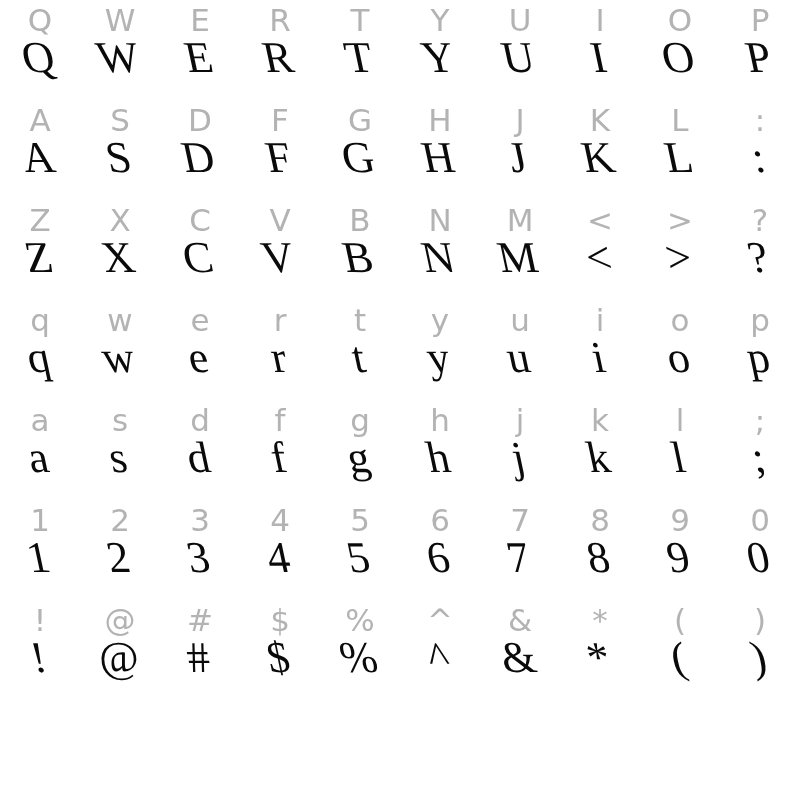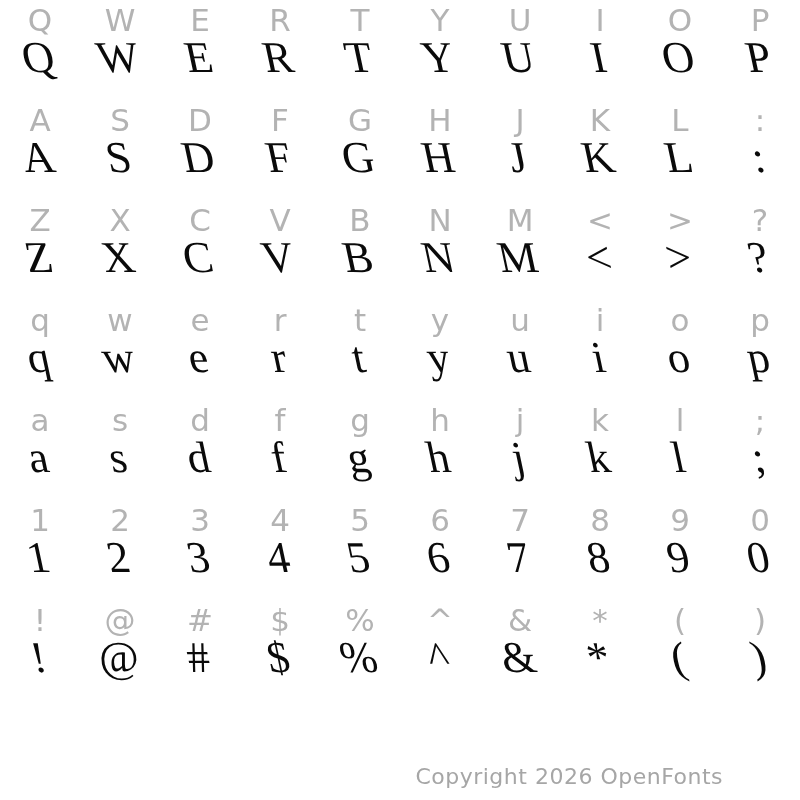--- a/index.html
+++ b/index.html
@@ -252,14 +252,13 @@
           <span class="cell"><span class="glyph">$</span></span>
           <span class="cell"><span class="glyph">%</span></span>
           <span class="cell"><span class="glyph">^</span></span>
           <span class="cell"><span class="glyph">&amp;</span></span>
           <span class="cell"><span class="glyph">*</span></span>
           <span class="cell"><span class="glyph">(</span></span>
           <span class="cell"><span class="glyph">)</span></span>
         </div>
       </div>
     </div>
-  <div class="footer">Copyright 2026 OpenFonts</div>
 </div>
 
 </body></html>

